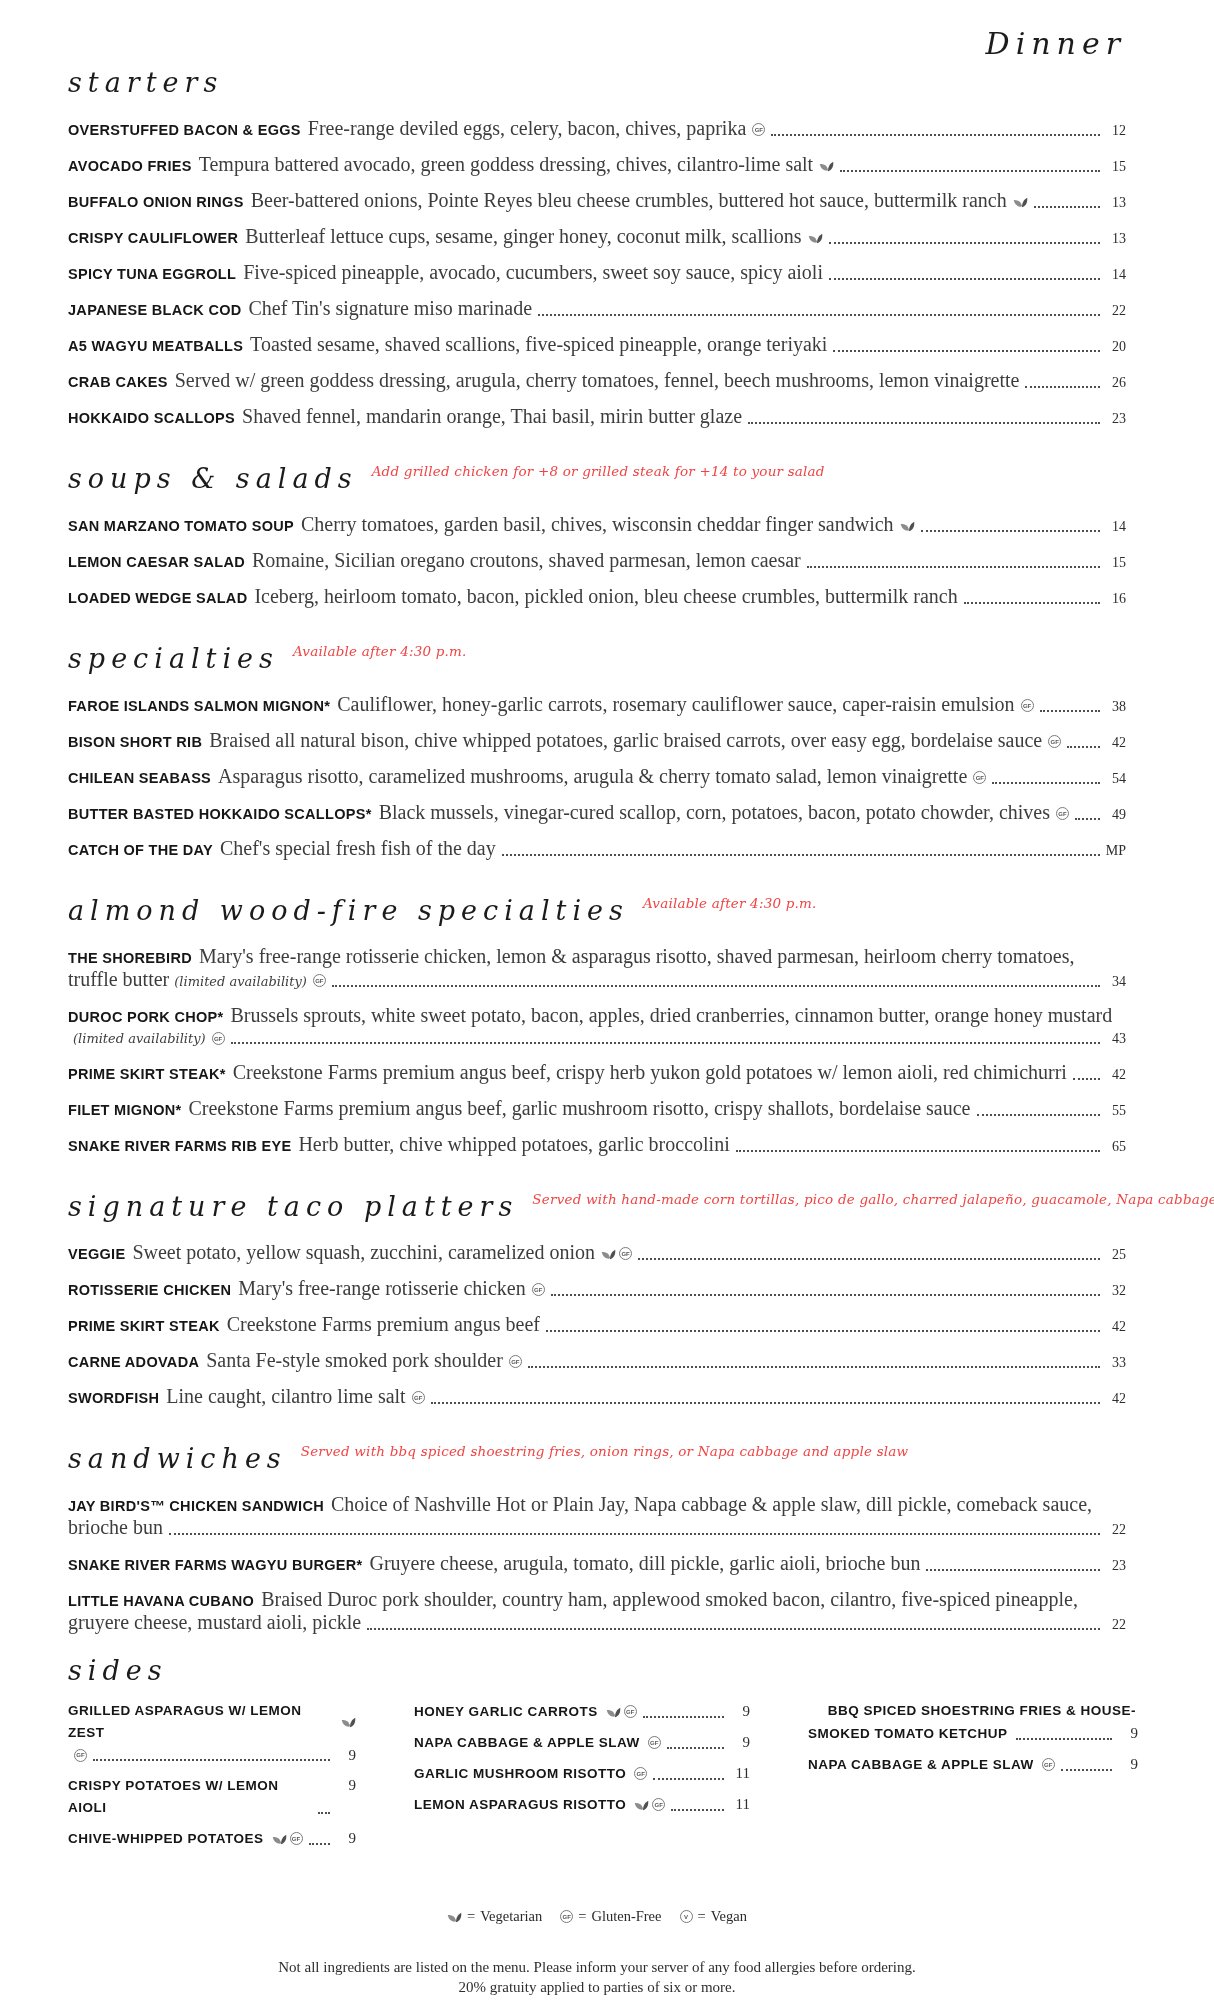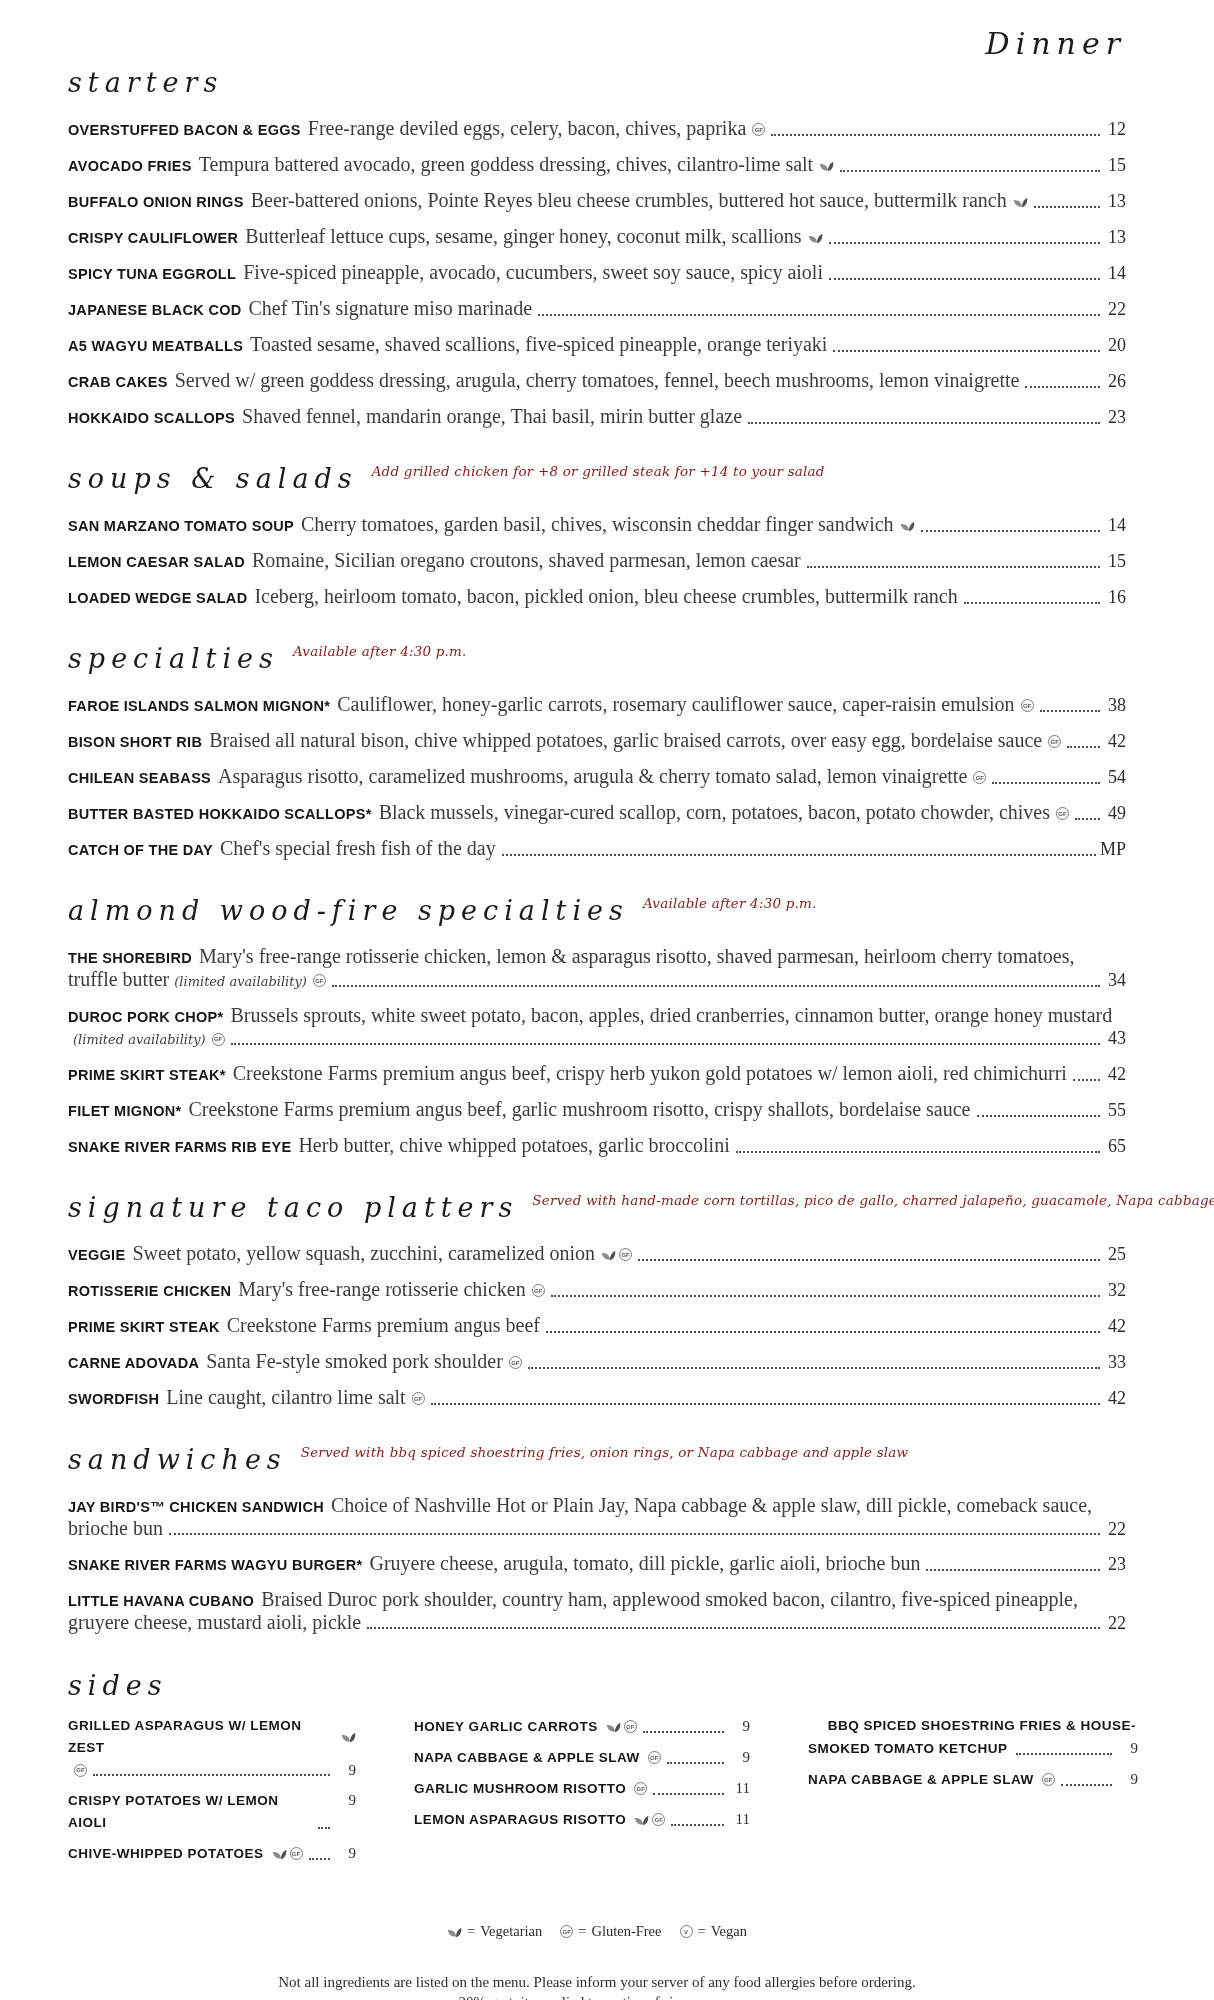--- a/index.html
+++ b/index.html
@@ -16,45 +16,45 @@
   }
 
   .section-header { display:flex; align-items:flex-start; gap:14px; margin:34px 0 20px; white-space:nowrap; }
   .menu-section:first-child .section-header { margin-top:6px; }
   .section-heading {
     font-family:"DejaVu Serif", serif; font-style:italic; font-weight:400;
     font-size:27px; letter-spacing:6px; color:#1b1b1b;
   }
   .section-subtitle {
     font-family:"DejaVu Serif", serif; font-style:italic;
-    font-size:13.5px; color:#7f1d1d; letter-spacing:0.2px;
+    font-size:13.5px; color:#ef4444; letter-spacing:0.2px;
   }
 
   .menu-item { margin-bottom:13px; }
   .item-line { display:flex; align-items:baseline; line-height:21px; }
   .item-name {
     font-family:"Liberation Sans", sans-serif; font-weight:700; font-size:14.5px;
     letter-spacing:0.3px; color:#161616; margin-right:7px; white-space:nowrap;
   }
   .item-desc { font-family:"Liberation Serif", serif; font-size:20px; color:#3d3d3d; white-space:nowrap; }
   .item-note { font-family:"DejaVu Serif", serif; font-style:italic; font-size:13px; color:#3d3d3d; margin-left:5px; }
   .leader { flex:1 1 auto; min-width:12px; border-bottom:2px dotted #4e4e4e; align-self:flex-end; margin:0 4px 5px 6px; }
-  .item-price { font-family:"Liberation Serif", serif; font-size:18px; color:#2d2d2d; min-width:22px; text-align:right; }
+  .item-price { font-family:"Liberation Serif", serif; font-size:14px; color:#2d2d2d; min-width:22px; text-align:right; }
 
   .dish-icon { margin-left:6px; }
   .dish-icon + .dish-icon { margin-left:3px; }
   .leaf { align-self:center; display:inline-flex; transform:translateY(1px); }
   .circ {
     display:inline-flex; align-items:center; justify-content:center;
     width:13px; height:13px; border:1px solid #7a7a7a; border-radius:50%;
     align-self:center; background:#fff;
   }
   .circ-label { font-family:"Liberation Sans", sans-serif; font-weight:700; font-size:6px; line-height:1; color:#555; }
 
-  .sides-section .section-header { margin:36px 0 14px; }
+  .sides-section .section-header { margin:20px 0 14px; }
   .sides-grid { display:grid; grid-template-columns:288px 336px 330px; column-gap:58px; }
   .sides-grid .menu-item { margin-bottom:8px; }
   .sides-grid .item-line { line-height:22px;justify-content:flex-end; }
   .sides-grid .item-name { font-size:13.5px; letter-spacing:0.5px; white-space:normal; margin-right:2px; }
   .sides-grid .item-price { font-size:15px; }
 
   .legend { margin-top:50px; text-align:center; font-family:"Liberation Serif", serif; font-size:14.5px; color:#2a2a2a; }
   .legend-item { display:inline-flex; align-items:baseline; margin:0 9px; }
   .legend-item .dish-icon { margin:0 5px 0 0; }
   .legend-eq { margin-right:5px; }

